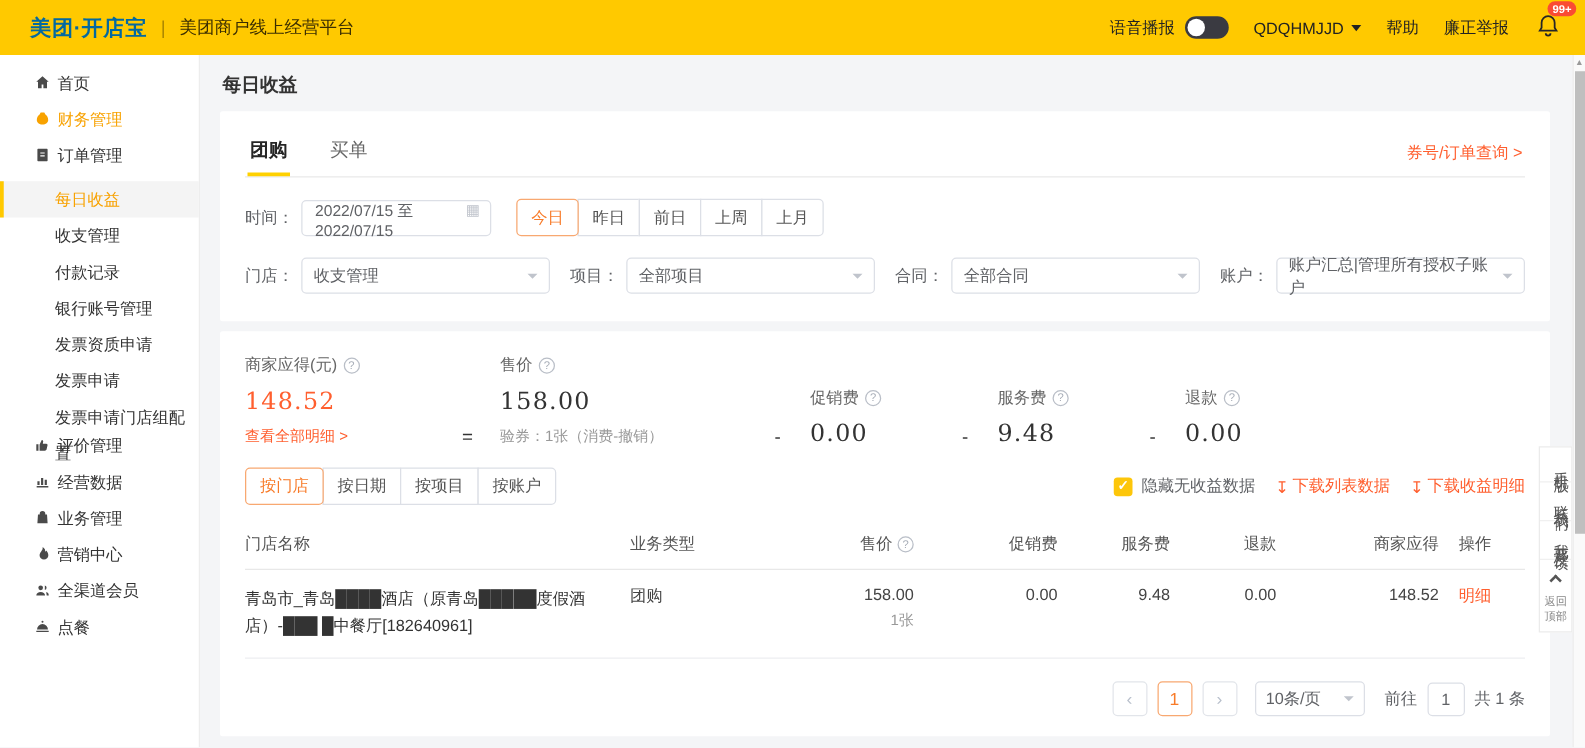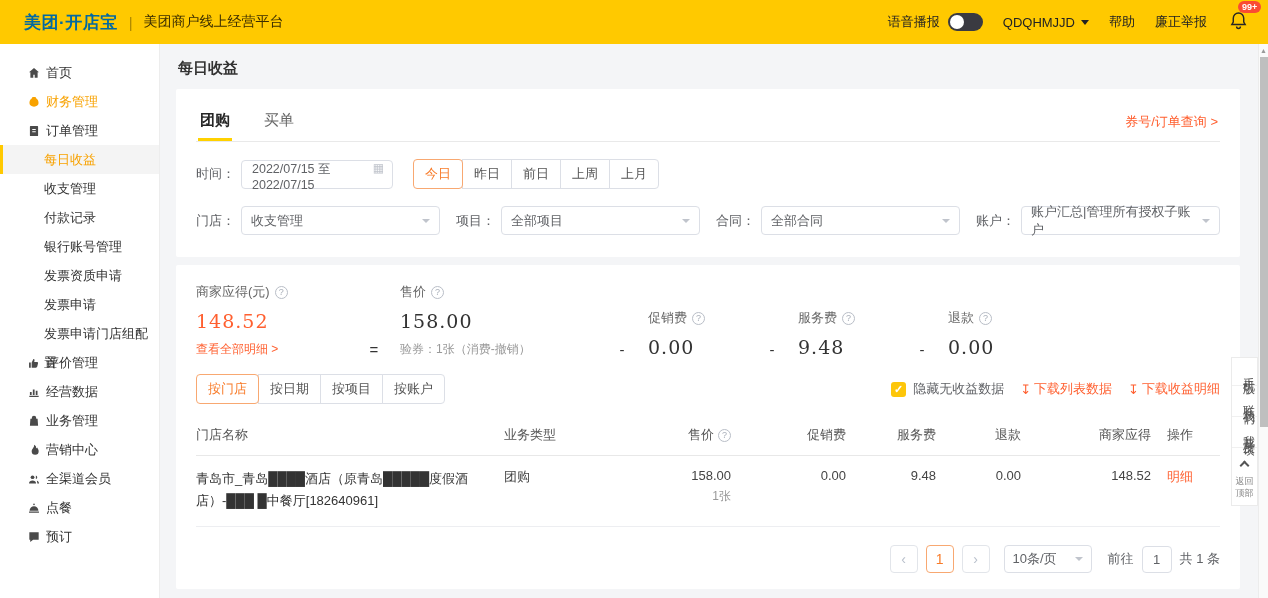--- a/index.html
+++ b/index.html
@@ -18,21 +18,21 @@
   .switch { width:35px; height:18px; border-radius:9px; background:#3a3a41; position:relative; cursor:pointer; }
   .switch .knob { width:14px; height:14px; background:#fff; border-radius:50%; position:absolute; top:2px; left:2px; }
   .user { display:flex; align-items:center; gap:6px; cursor:pointer; }
   .caret-dk { width:0; height:0; border-left:4px solid transparent; border-right:4px solid transparent; border-top:5px solid #222; }
   .bell-wrap { position:relative; cursor:pointer; margin-left:2px; }
   .badge { position:absolute; top:-10px; left:9px; background:#FA4B33; color:#fff; font-size:9px; font-weight:bold;
            padding:1px 4px; border-radius:8px; white-space:nowrap; }
   
   .layout { display:flex; height:554px; }
   .sidebar { width:160px; flex:none; background:#fff; border-right:1px solid #ededed; padding-top:14px; }
-  .side-item { height:29px; display:flex; align-items:center; padding-left:26px; gap:3px; font-size:13px; color:#333; cursor:pointer; }
+  .side-item { height:29px; display:flex; align-items:flex-start; padding-left:26px; gap:3px; font-size:13px; color:#333; cursor:pointer; }
   .side-item .ic { width:15px; height:15px; flex:none; display:flex; align-items:center; justify-content:center; }
   .side-item .ic svg { width:14px; height:14px; fill:#4a4a4a; stroke:none; }
   .side-item.hl { color:#F8A200; }
   .side-item.hl .ic svg { fill:#F8A200; }
   .side-item .lbl { padding-left:2px; }
   .side-sub { height:29px; line-height:29px; padding-left:44px; font-size:13px; color:#333; cursor:pointer; position:relative; }
   .side-sub.active { background:#f4f4f4; color:#F8A200; }
   .side-sub.active::before { content:""; position:absolute; left:0; top:0; bottom:0; width:3px; background:#FFC900; }
   
   .main { flex:1; min-width:0; padding:0 28px 0 16px; }
@@ -217,28 +217,20 @@
       <span class="lbl">全渠道会员</span>
     </div>
     <div class="side-item">
       <span class="ic">
           <svg viewBox="0 0 24 24">
             <path d="M4.5 16.5a7.5 7.5 0 0115 0zM3.5 18h17v2h-17zM12 7.2a1.4 1.4 0 110-2.8 1.4 1.4 0 010 2.8z"></path>
           </svg>
         </span>
       <span class="lbl">点餐</span>
     </div>
-    <div class="side-item">
-      <span class="ic">
-          <svg viewBox="0 0 24 24">
-            <path d="M4 4h16v12.5h-9.5L5.5 20.5v-4H4z"></path>
-          </svg>
-        </span>
-      <span class="lbl">预订</span>
-    </div>
   </div>
 
   <div class="main">
     <div class="page-title">每日收益</div>
 
     <div class="card">
       <div class="tabs-row">
         <span class="tab active">团购</span>
         <span class="tab">买单</span>
         <span class="query-link">券号/订单查询 &gt;</span>

